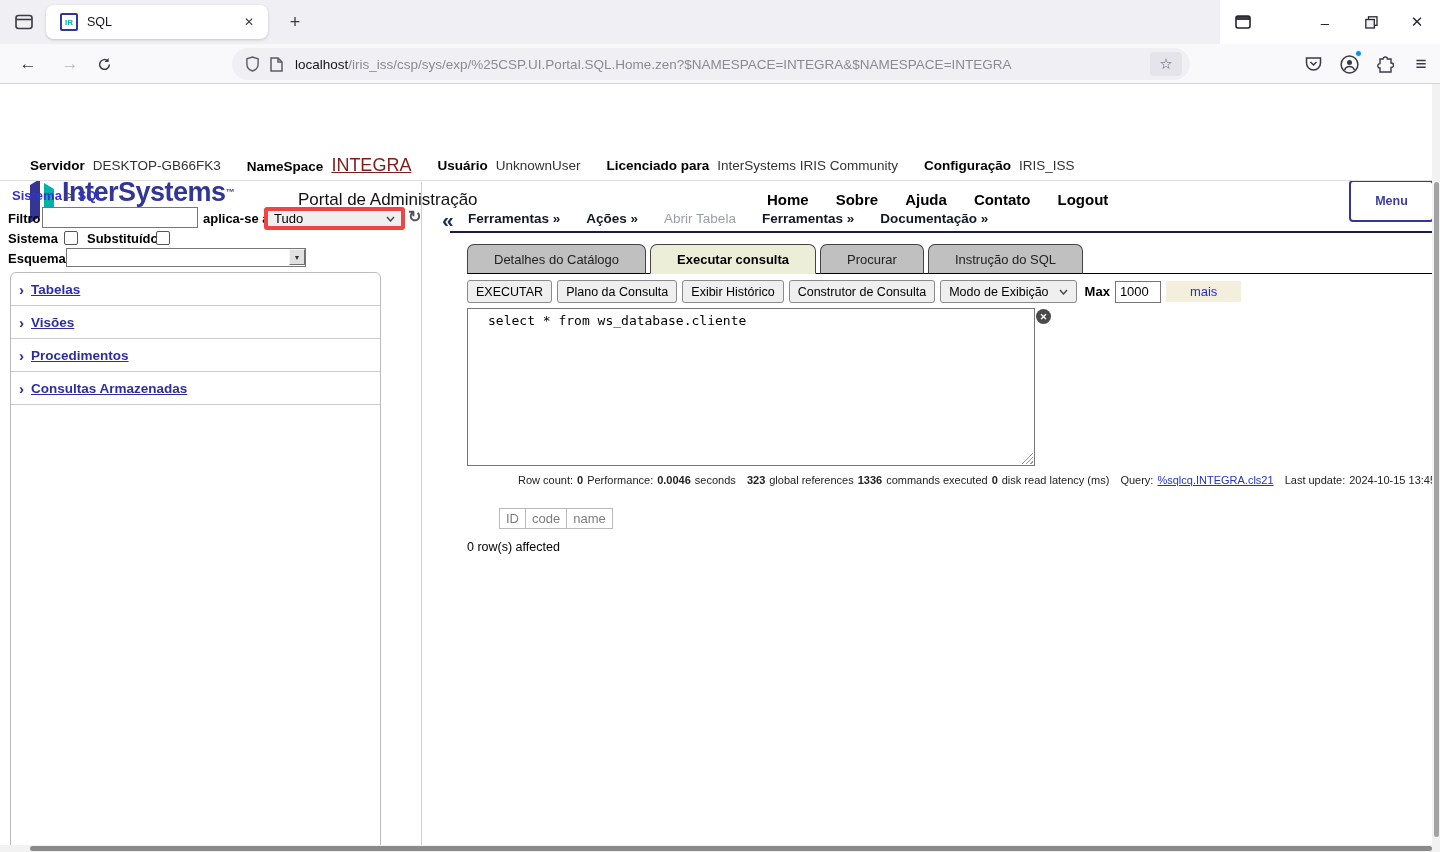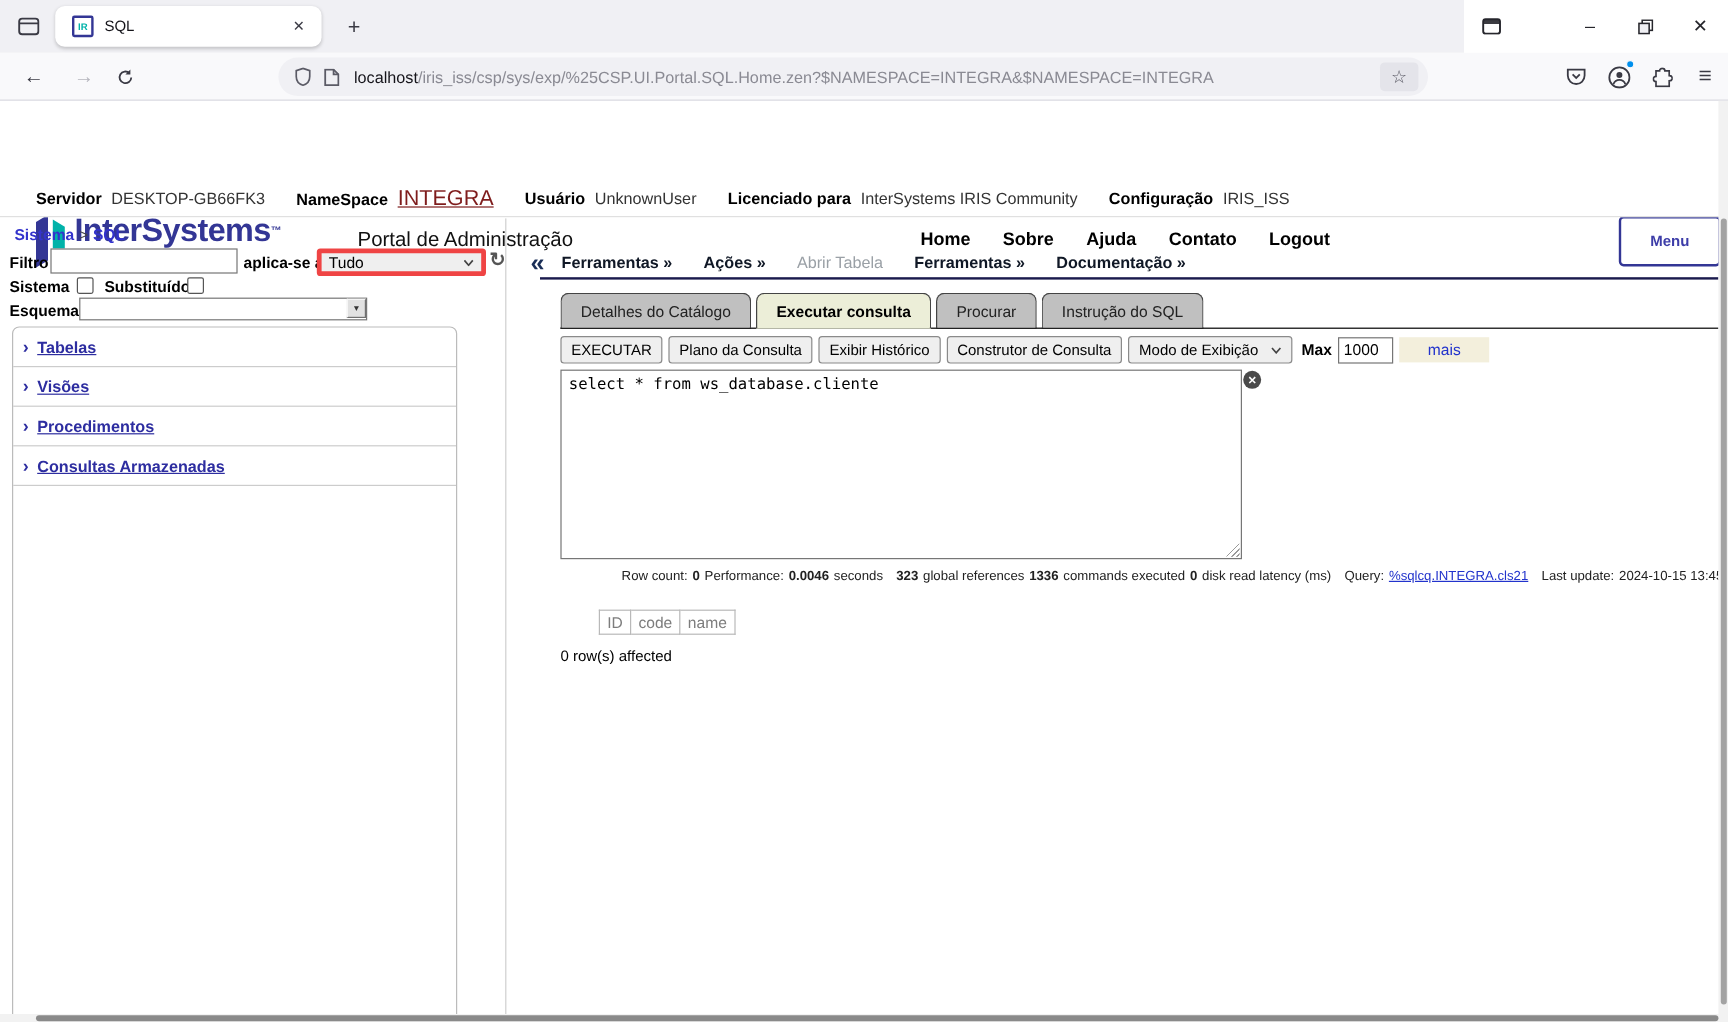--- a/index.html
+++ b/index.html
@@ -92,38 +92,38 @@
   
   .collapse { position:absolute; left:442px; top:208px; font-size:21px; font-weight:bold; color:#1a2e57; }
   .rtoolbar { position:absolute; left:468px; top:211px; display:flex; gap:26px; }
   .rtool-item { font-size:13.5px; font-weight:bold; color:#101826; white-space:nowrap; cursor:pointer; }
   .rtool-item.disabled { color:#9aa0a6; font-weight:normal; cursor:default; }
   .rtool-line { position:absolute; left:450px; top:231px; width:982px; height:2px; background:#1a1a4d; }
 
   .tabsrow { position:absolute; left:467px; top:243px; width:965px; height:31px;
              border-bottom:1px solid #000; display:flex; align-items:flex-end; gap:4px; }
   .ptab { height:30px; background:#c0c0c0; border:1px solid #444; border-bottom:none;
-          border-radius:7px 7px 0 0; display:flex; align-items:center; padding:0 16px;
+          border-radius:7px 7px 0 0; display:flex; align-items:center; padding:0 26px;
           font-size:13px; color:#222; margin-bottom:-1px; border-bottom:1px solid #000; cursor:pointer; }
   .ptab.active { background:#eceed8; font-weight:bold; color:#000; border-bottom:1px solid #eceed8; }
 
   .btnrow { position:absolute; left:467px; top:280px; display:flex; align-items:center; gap:5px; }
   .pbtn { height:23px; background:#efefef; border:1px solid #8a8a8a; border-radius:3px;
           font-size:12.5px; color:#000; display:flex; align-items:center; padding:0 8px;
           white-space:nowrap; cursor:pointer; font-family:"Liberation Sans", sans-serif; }
   .mode-select { height:23px; background:#efefef; border:1px solid #8a8a8a; border-radius:3px;
                  font-size:12.5px; display:flex; align-items:center; gap:10px; padding:0 8px; cursor:pointer; }
   .max-label { font-size:13px; font-weight:bold; margin-left:3px; }
   .max-input { width:46px; height:22px; border:1px solid #767676; font-size:13px; padding:0 4px;
                font-family:"Liberation Sans", sans-serif; }
   .mais { background:#f3efdc; color:#2233cc; font-size:13px; padding:3px 24px; cursor:pointer; }
 
   .queryarea { position:absolute; left:467px; top:308px; width:568px; height:158px;
                border:1px solid #767676; font-family:"DejaVu Sans Mono","Liberation Mono",monospace;
-               font-size:13px; padding:4px 6px; resize:none; color:#000; }
+               font-size:13px; padding:4px 20px; resize:none; color:#000; }
   .resize-grip { position:absolute; left:1022px; top:453px; width:11px; height:11px;
                  background:
                    linear-gradient(135deg, transparent 0 46%, #999 46% 52%, transparent 52% 66%, #999 66% 72%, transparent 72% 86%, #999 86% 92%, transparent 92%); }
   .qclose { position:absolute; left:1036px; top:309px; width:15px; height:15px; border-radius:50%;
             background:#4a4a4a; color:#fff; font-size:9px; font-weight:bold; display:flex;
             align-items:center; justify-content:center; cursor:pointer; }
 
   .statusline { position:absolute; left:470px; top:474px; width:962px; height:14px; overflow:hidden;
                 white-space:nowrap; font-size:11px; color:#222;padding-left:48px; }
   .statusline span { margin-right:4px; }

